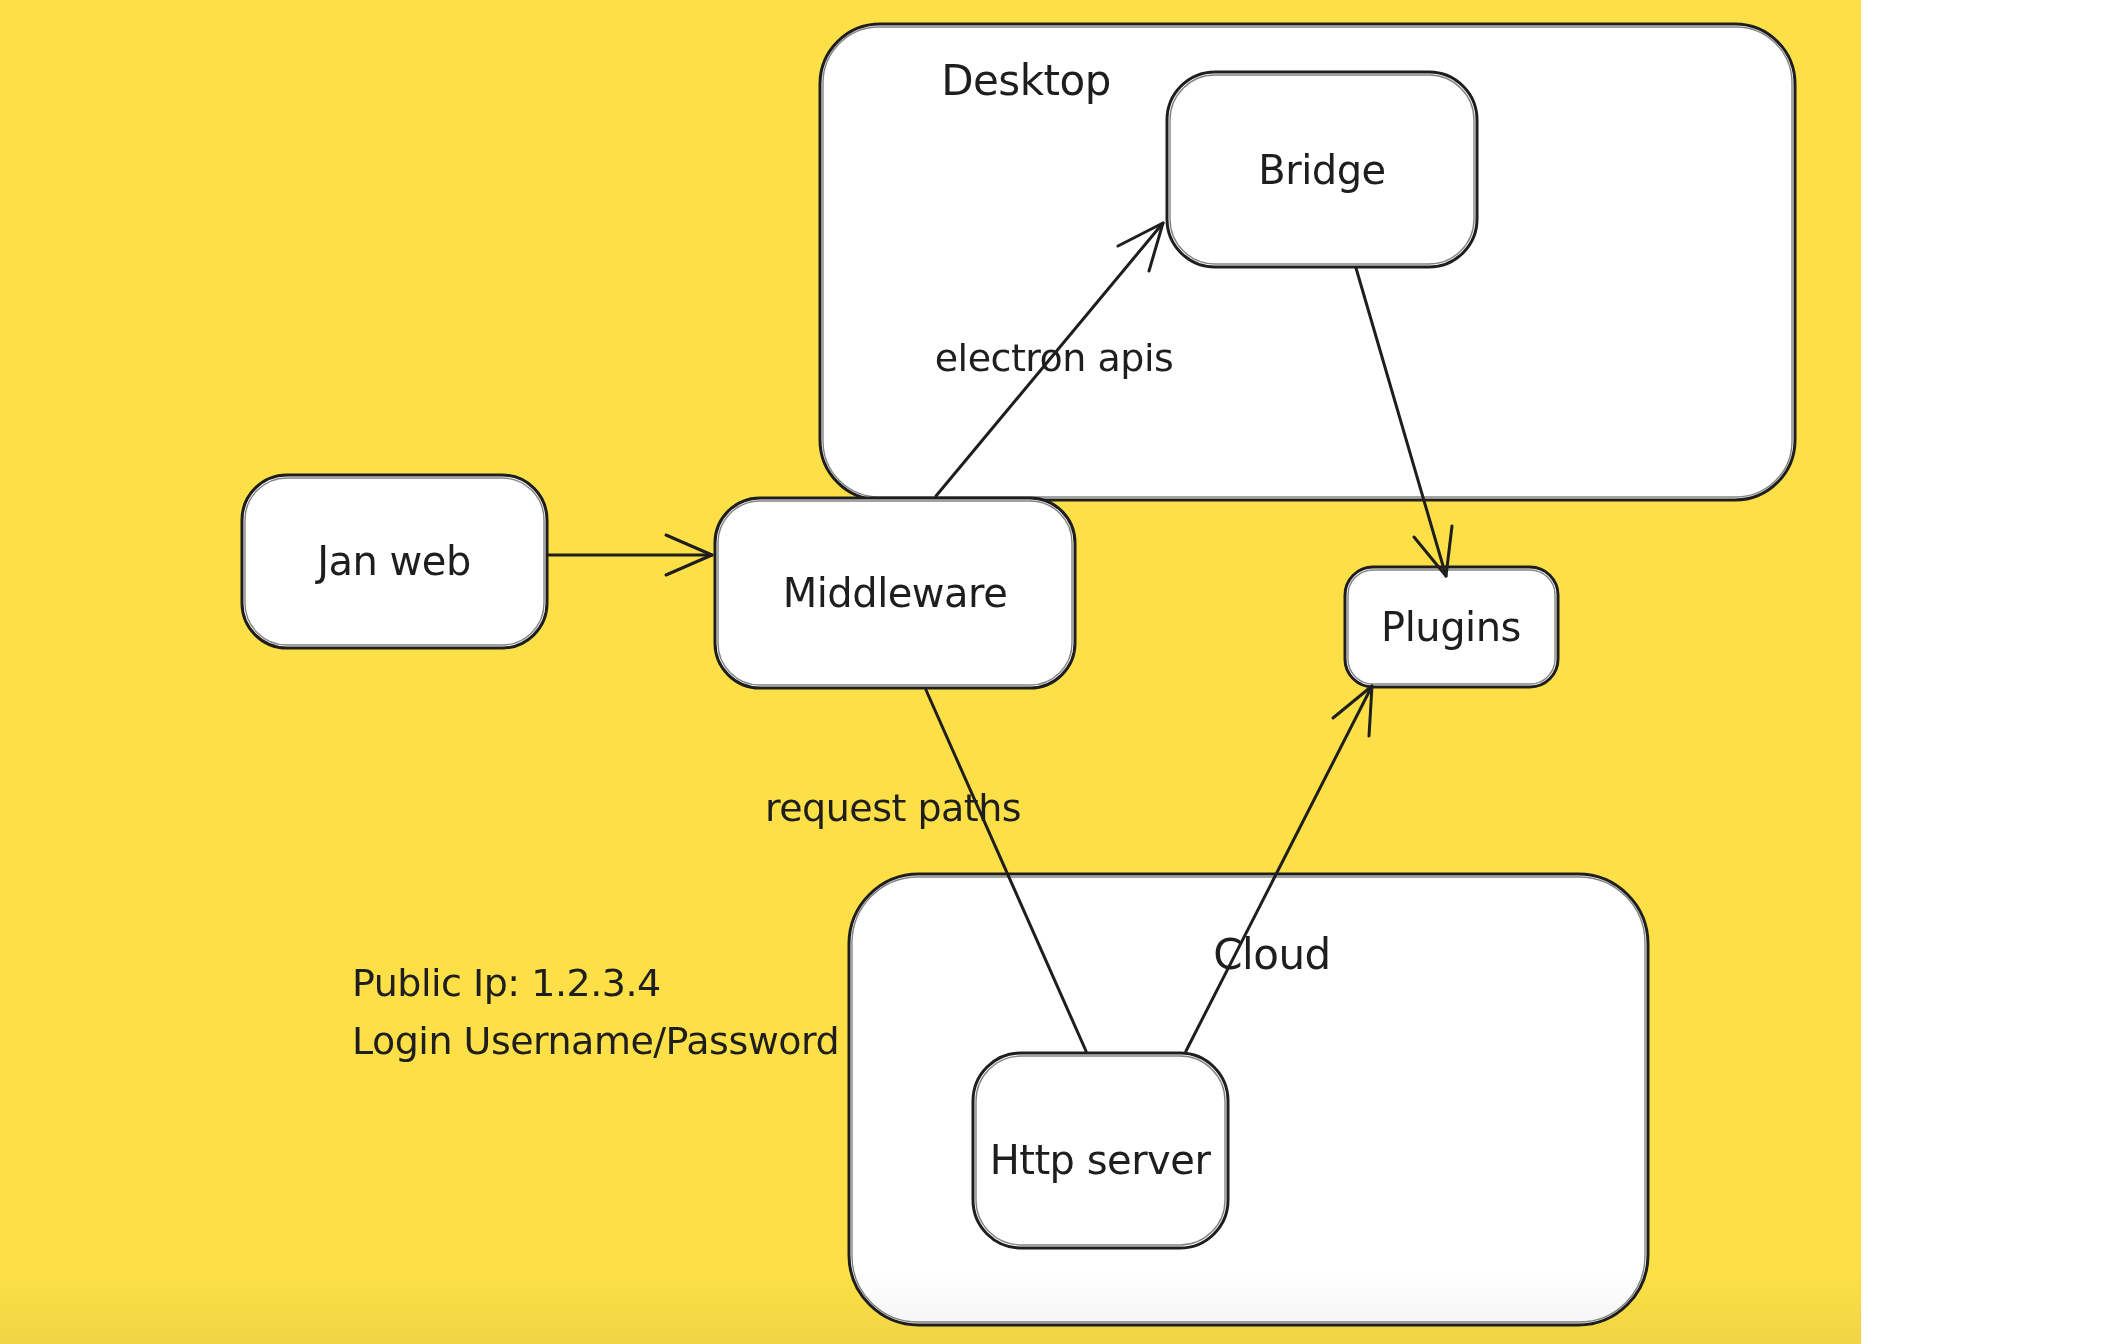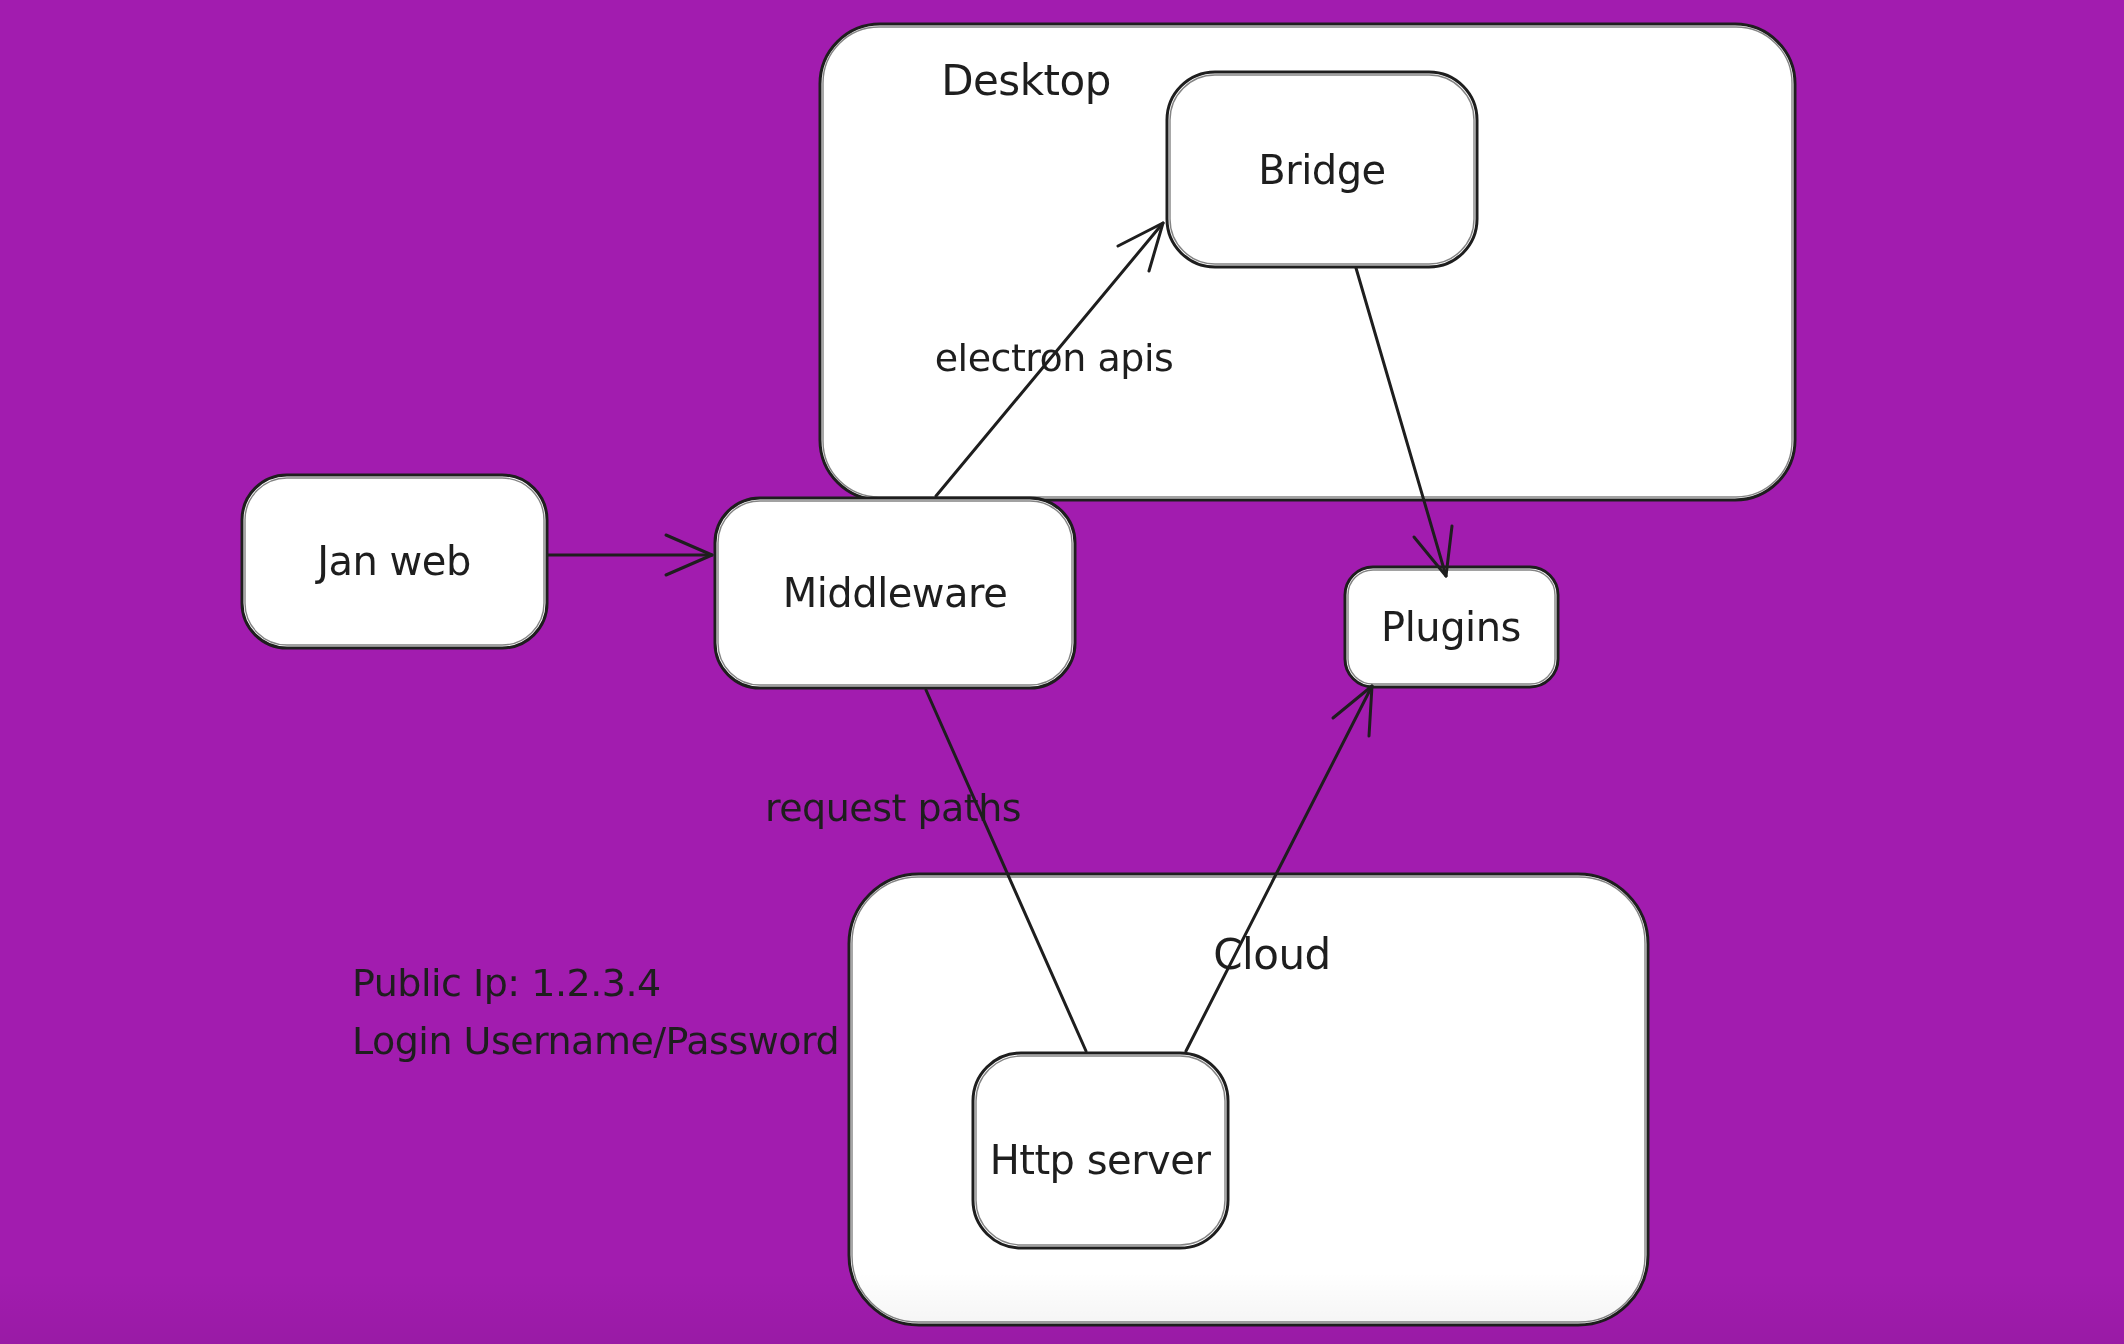--- a/index.html
+++ b/index.html
@@ -2,23 +2,23 @@
 <html><head>
 <meta charset="utf-8">
 <style>
   html, body {
     margin: 0;
     padding: 0;
     background: #ffffff;
   }
   .stage {
     position: relative;
-    width: 2124px;
+    width: 1861px;
     height: 1344px;
-    background: #a21caf;
+    background: #fde047;
     overflow: hidden;
     font-family: "DejaVu Sans", sans-serif;
   }
   .stage svg {
     position: absolute;
     inset: 0;
     display: block;
   }
   .bottom-fade {
     position: absolute;

